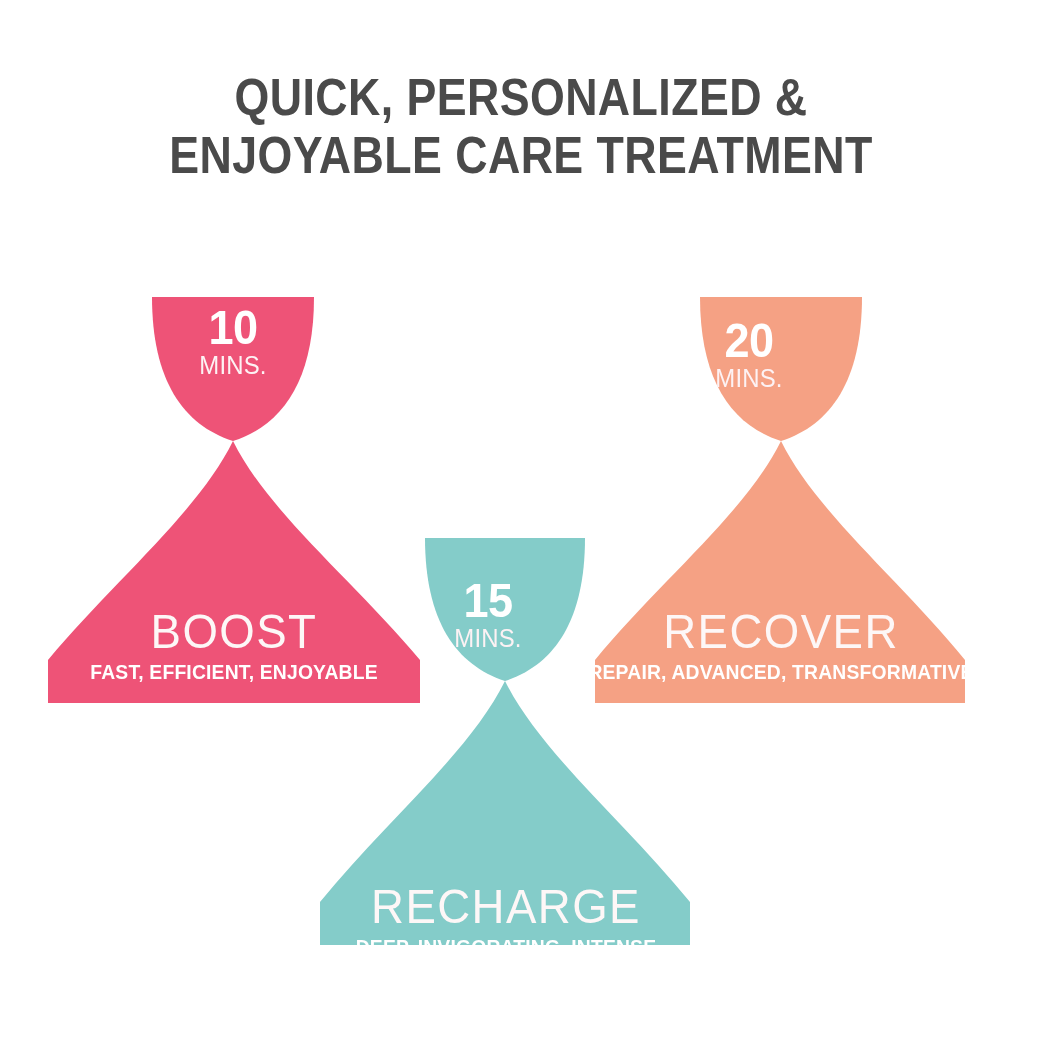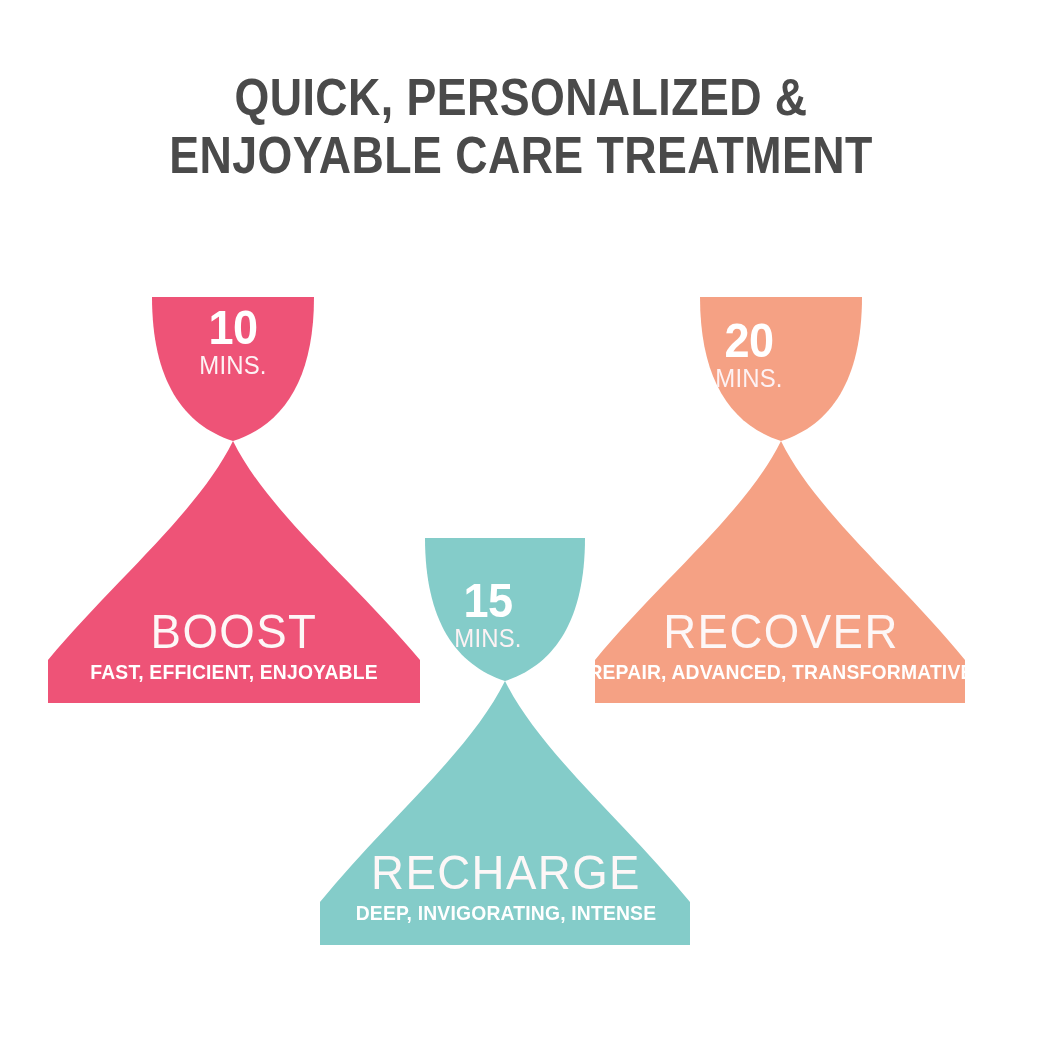--- a/index.html
+++ b/index.html
@@ -115,21 +115,21 @@
     letter-spacing: 0.2px;
     color: #ffffff;
     transform: scaleX(0.92);
   }
 
   
   .panel-0 .top-label  { left: 113px; top: 304px; }
   .panel-0 .bottom-label { left: -26px; top: 606px; }
 
   .panel-1 .top-label  { left: 368px; top: 558px; margin-top: 19px; }
-  .panel-1 .bottom-label { left: 246px; top: 847px; }
+  .panel-1 .bottom-label { left: 246px; top: 881px; }
 
   .panel-2 .top-label  { left: 629px; top: 317px; }
   .panel-2 .bottom-label { left: 521px; top: 606px; }
 </style>
 </head>
 <body>
 
 <div id="infographic">
 
   <div class="title-block" style="color: rgb(74, 74, 74);">

